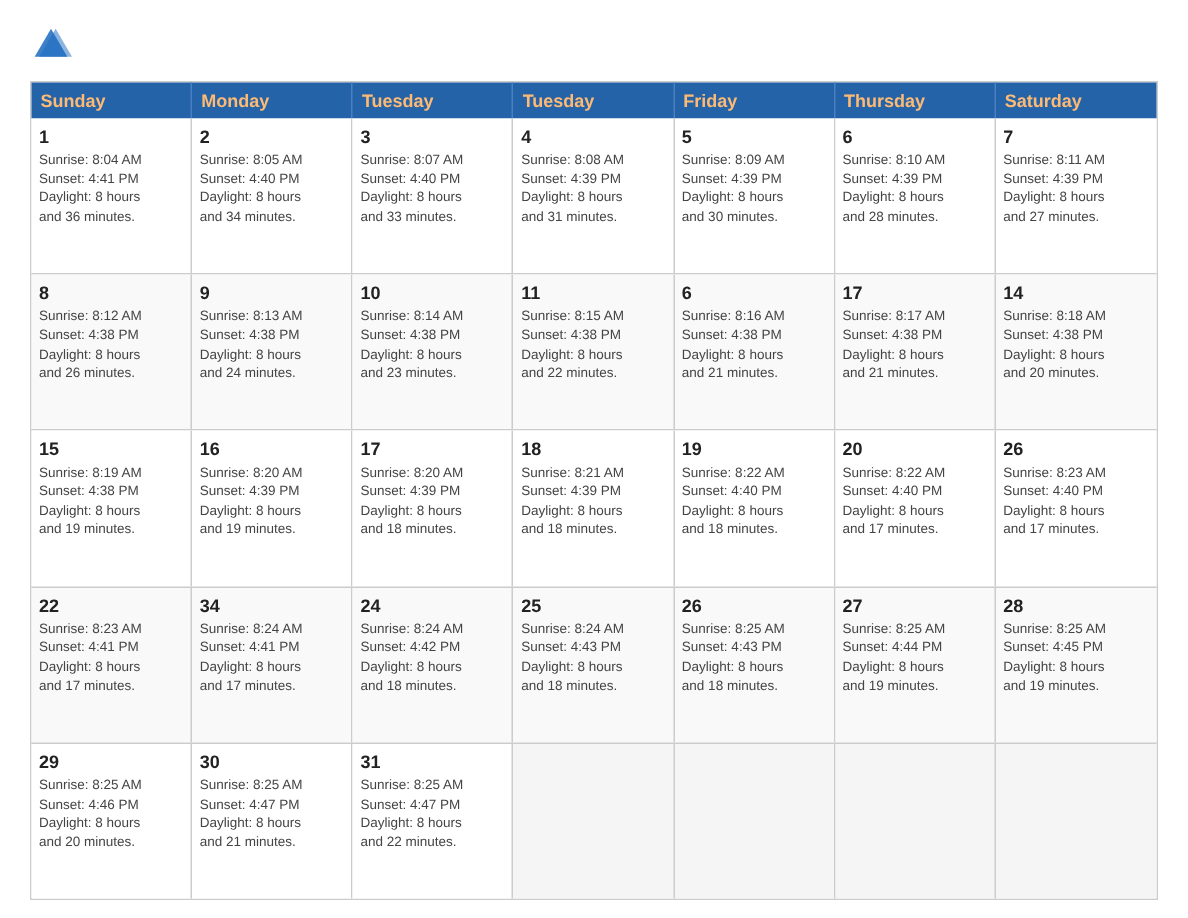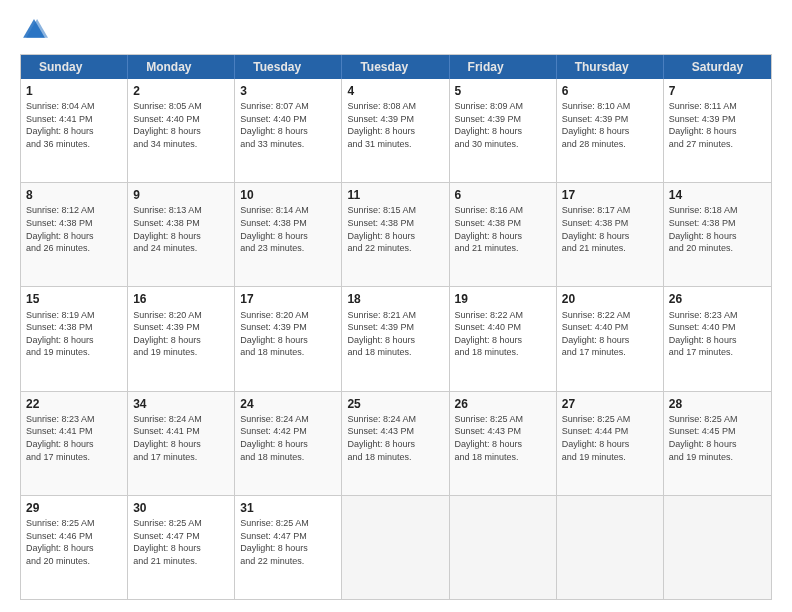--- a/index.html
+++ b/index.html
@@ -59,27 +59,27 @@
       display: flex;
       flex-direction: column;
       border: 1px solid #ccc;
     }
     .cal-header {
       display: grid;
       grid-template-columns: repeat(7, 1fr);
       background: #2563a8;
     }
     .cal-header-cell {
-      color: #e5e5e5;
+      color: #fdba74;
       font-weight: bold;
       font-size: 12px;
-      padding: 5px 18px;
+      padding: 5px 6px;
       border-right: 1px solid #4a7fc0;
     }
-    .cal-header-cell:last-child { border-right: none; text-align: center; }
+    .cal-header-cell:last-child { border-right: none; }
     .cal-body {
       flex: 1;
       display: flex;
       flex-direction: column;
     }
     .cal-row {
       display: grid;
       grid-template-columns: repeat(7, 1fr);
       flex: 1;
       border-top: 1px solid #ccc;

